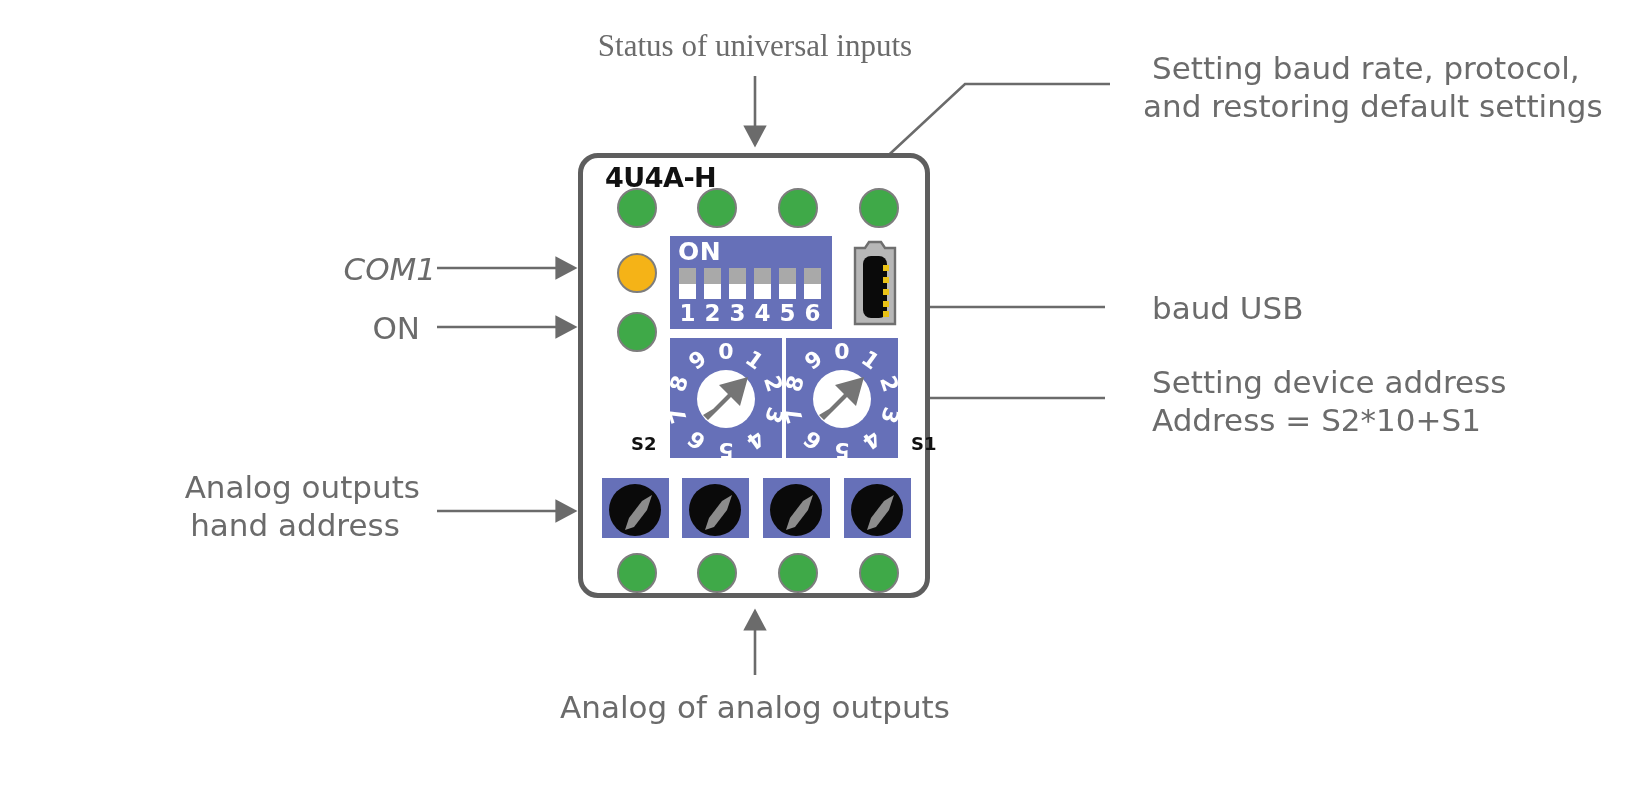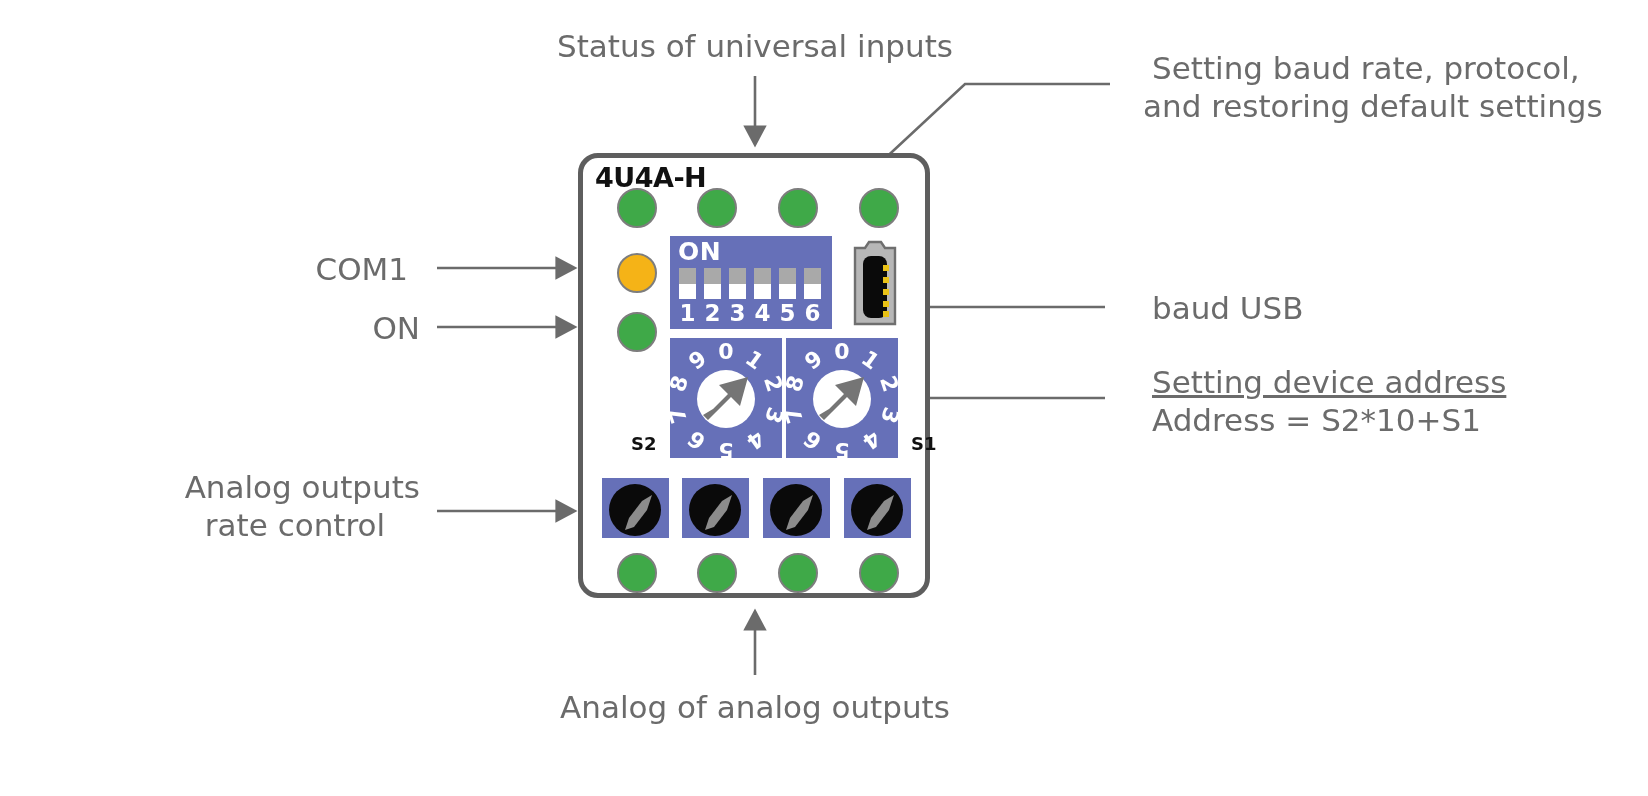--- a/index.html
+++ b/index.html
@@ -43,21 +43,21 @@
     top: 153px;
     width: 352px;
     height: 445px;
     background: #ffffff;
     border: 5px solid #5e5e5e;
     border-radius: 20px;
     box-sizing: border-box;
   }
   #device-label {
     position: absolute;
-    left: 12px;
+    left: 22px;
     top: 4px;
     font-size: 27px;
     font-weight: bold;
     color: #111111;
     letter-spacing: -0.5px;
   }
 
   
   .led {
     position: absolute;
@@ -191,35 +191,35 @@
 
     <g>
       <line x1="437" y1="511" x2="558" y2="511" stroke="#6b6b6b" stroke-width="2.6" marker-end="url(#ah)"></line>
     </g>
 
     <g>
       <line x1="755" y1="675" x2="755" y2="628" stroke="#6b6b6b" stroke-width="2.6" marker-end="url(#ah)"></line>
     </g>
   </svg>
 
-  <div class="anno center" style="left:505px; top:27px; width:500px;">Status of universal inputs</div>
+  <div class="anno center" style="left:505px; top:27px; width:500px;font-family:Liberation Serif, serif;">Status of universal inputs</div>
 
   <div class="anno left" style="left:1124px; top:49px; width:520px;">Setting baud rate, protocol,</div>
   <div class="anno left" style="left:1115px; top:87px; width:520px;">and restoring default settings</div>
 
-  <div class="anno right" style="left:168px; top:250px; width:240px;">COM1</div>
+  <div class="anno right" style="left:196px; top:250px; width:240px;font-style:italic;">COM1</div>
   <div class="anno right" style="left:180px; top:309px; width:240px;">ON</div>
 
   <div class="anno left" style="left:1124px; top:289px; width:450px;">baud USB</div>
 
-  <div class="anno left" style="left:1124px; top:363px; width:480px;text-decoration:underline;">Setting device address</div>
+  <div class="anno left" style="left:1124px; top:363px; width:480px;">Setting device address</div>
   <div class="anno left" style="left:1124px; top:401px; width:480px;">Address = S2*10+S1</div>
 
   <div class="anno center" style="left:170px; top:468px; width:250px;text-align:right;">Analog outputs</div>
-  <div class="anno center" style="left:170px; top:506px; width:250px;">rate control</div>
+  <div class="anno center" style="left:170px; top:506px; width:250px;">hand address</div>
 
   <div class="anno center" style="left:505px; top:688px; width:500px;">Analog of analog outputs</div>
 
   <div id="device">
 
     <div id="device-label">4U4A-H</div>
 
     <div class="led green" style="left:34px; top:30px;"></div>
     <div class="led green" style="left:114px; top:30px;"></div>
     <div class="led green" style="left:195px; top:30px;"></div>

